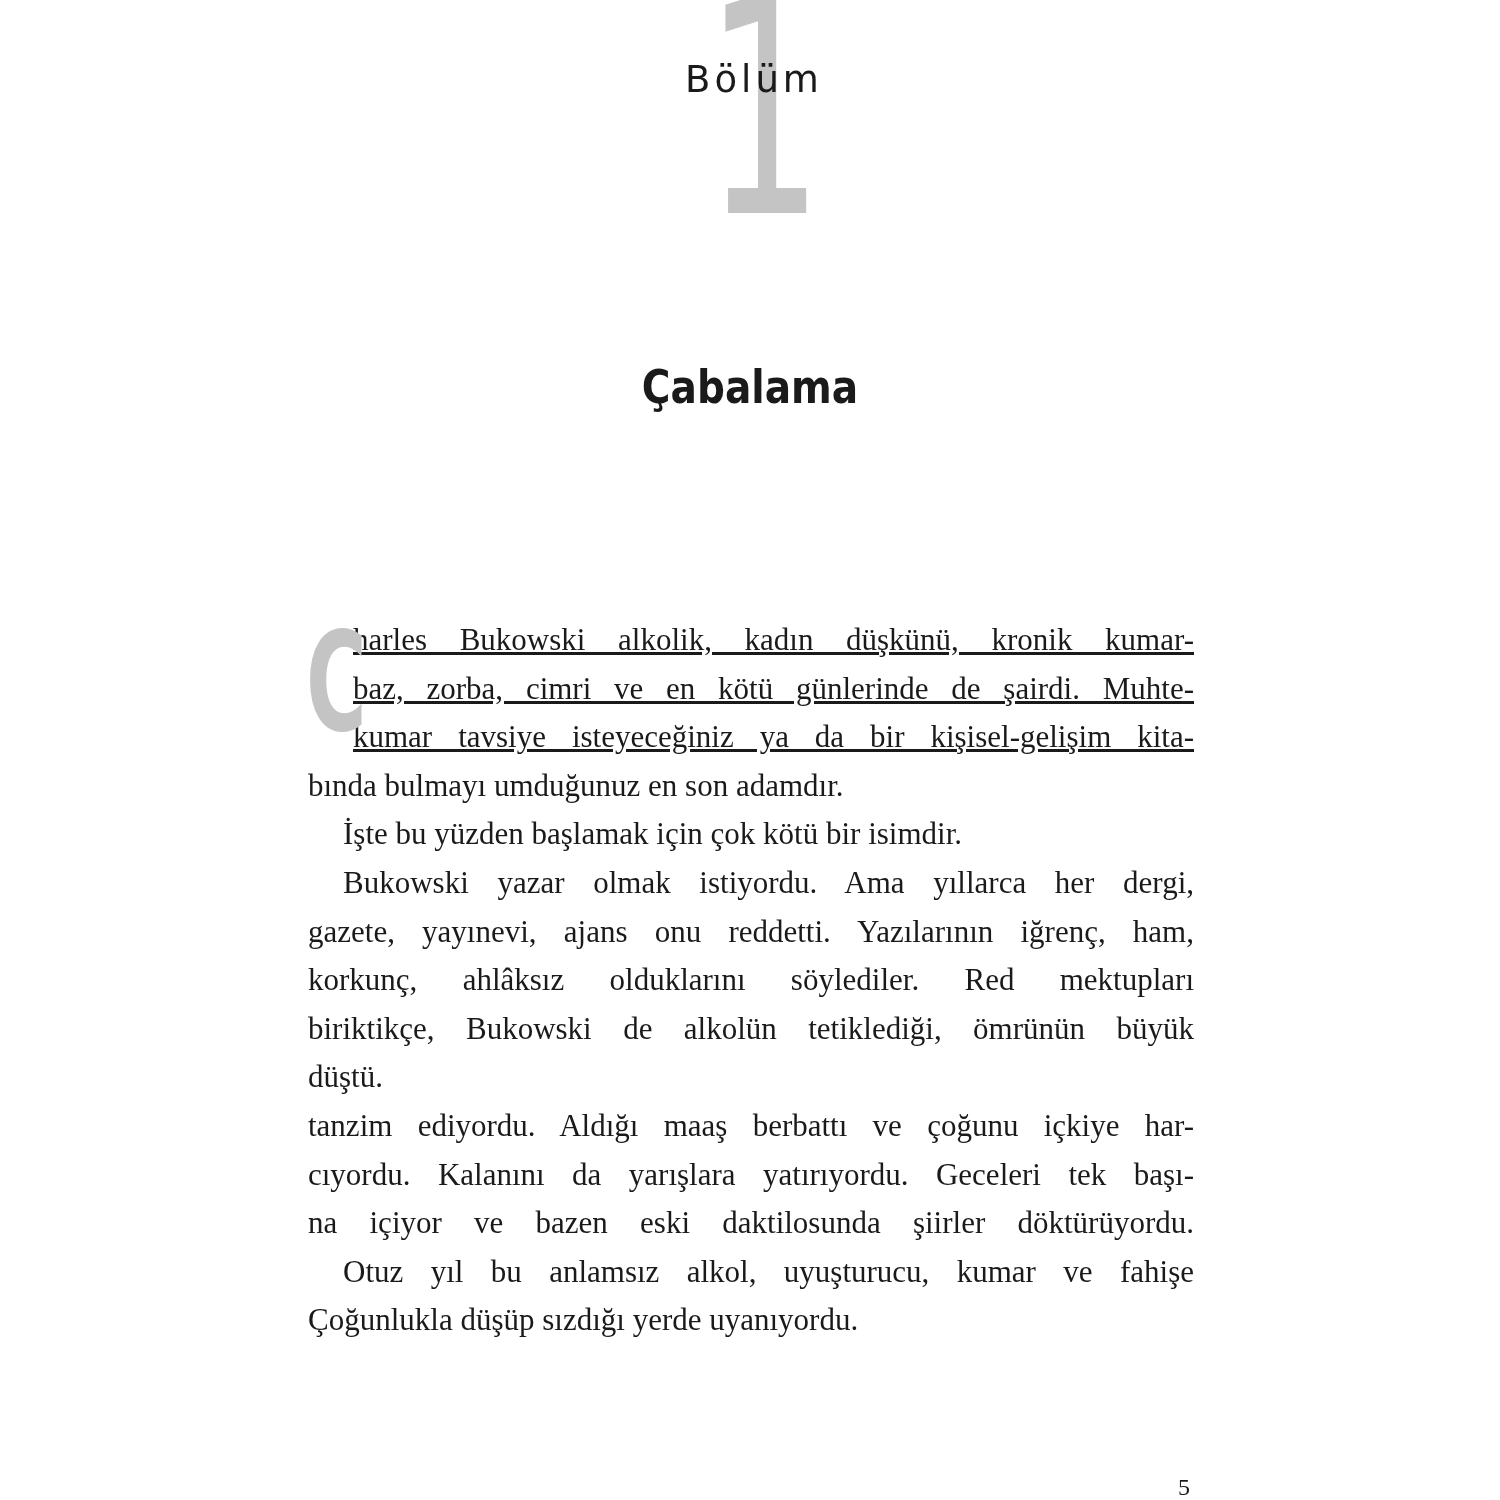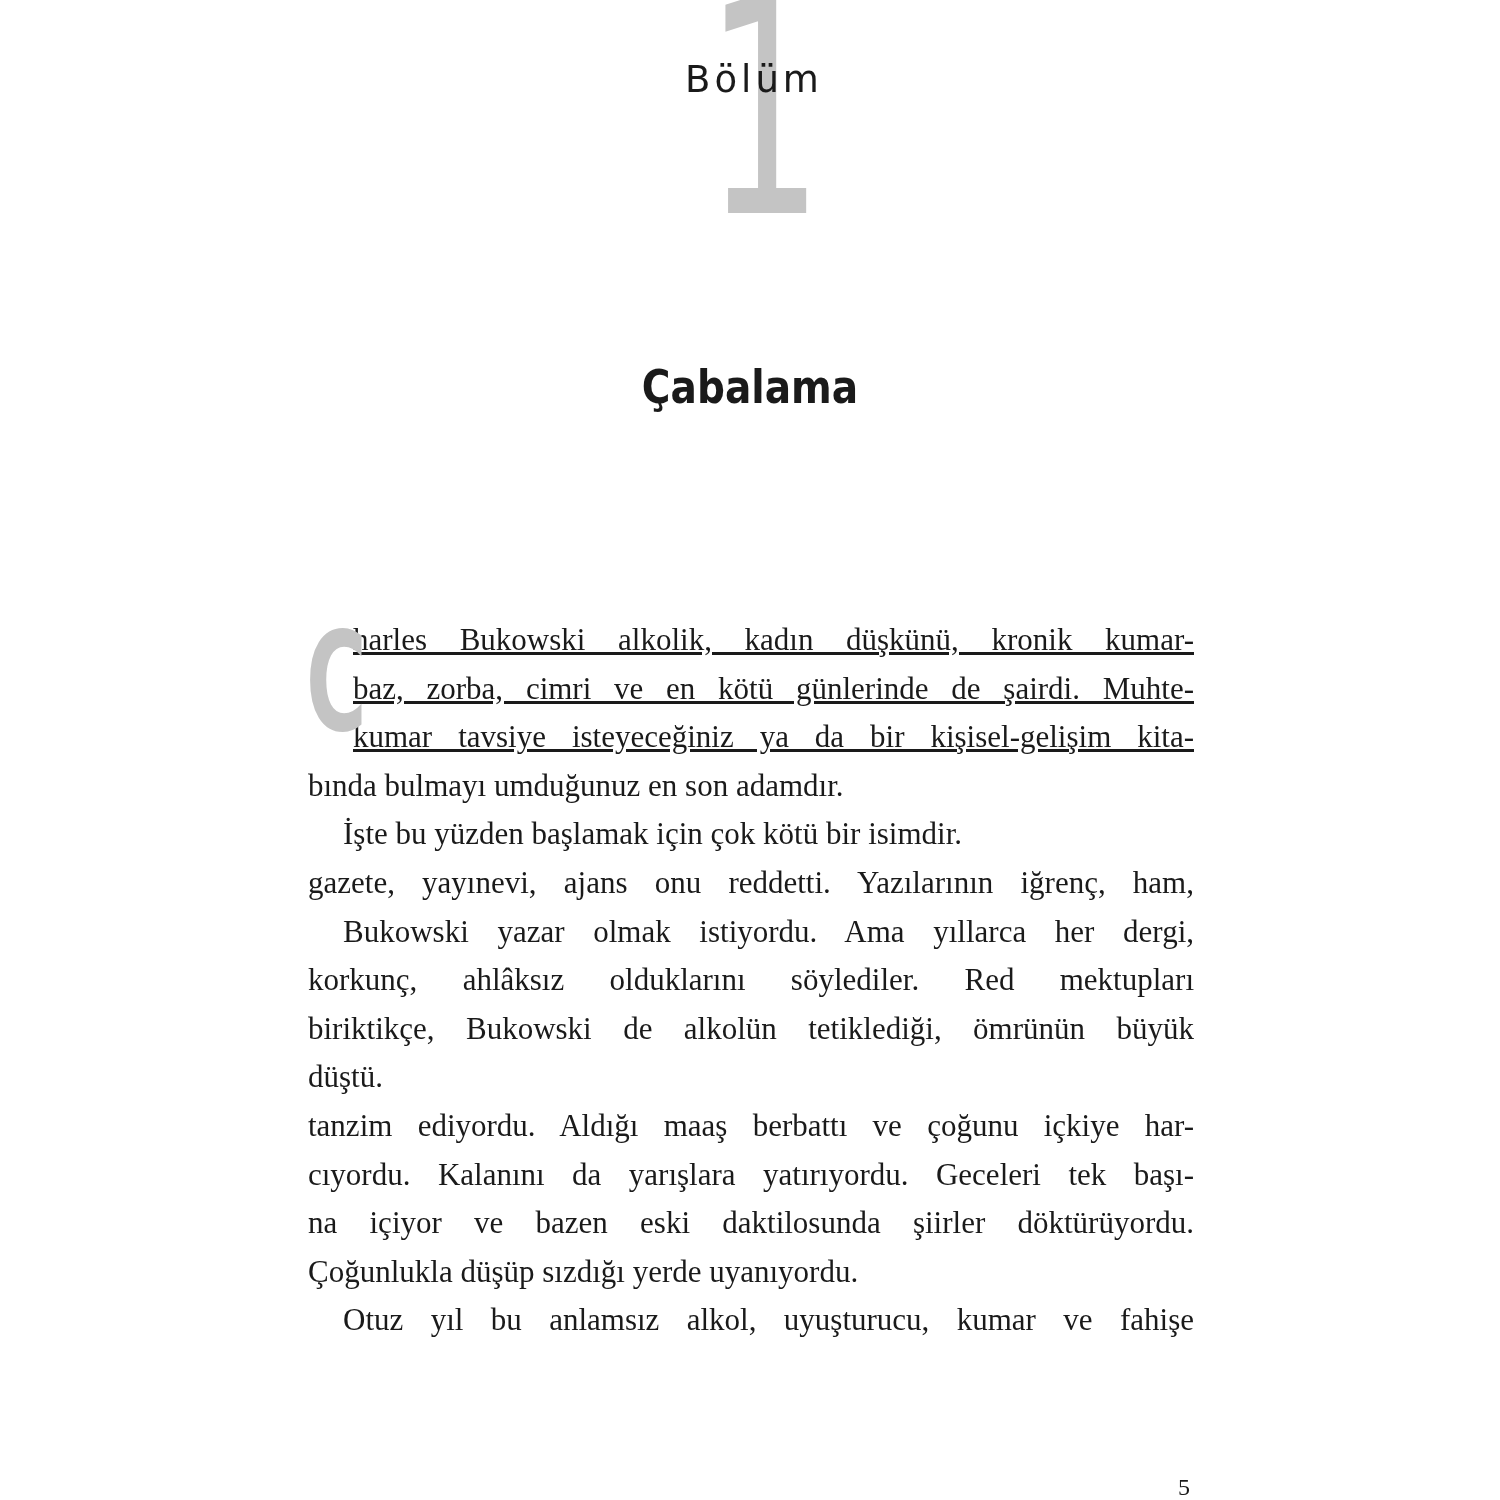--- a/index.html
+++ b/index.html
@@ -48,25 +48,25 @@
 <div class="chapter-label">Bölüm</div>
 <div class="chapter-title">Çabalama</div>
 
 <div class="body-text">
   <span class="dropcap">C</span>
   <span class="line drop">harles Bukowski alkolik, kadın düşkünü, kronik kumar-</span>
   <span class="line drop">baz, zorba, cimri ve en kötü günlerinde de şairdi. Muhte-</span>
   <span class="line drop">kumar tavsiye isteyeceğiniz ya da bir kişisel-gelişim kita-</span>
   <span class="line last">bında bulmayı umduğunuz en son adamdır.</span>
   <span class="line indent last">İşte bu yüzden başlamak için çok kötü bir isimdir.</span>
+  <span class="line indent">Bukowski yazar olmak istiyordu. Ama yıllarca her dergi,</span>
   <span class="line">gazete, yayınevi, ajans onu reddetti. Yazılarının iğrenç, ham,</span>
-  <span class="line indent">Bukowski yazar olmak istiyordu. Ama yıllarca her dergi,</span>
   <span class="line">korkunç, ahlâksız olduklarını söylediler. Red mektupları</span>
   <span class="line">biriktikçe, Bukowski de alkolün tetiklediği, ömrünün büyük</span>
   <span class="line last">düştü.</span>
   <span class="line">tanzim ediyordu. Aldığı maaş berbattı ve çoğunu içkiye har-</span>
   <span class="line">cıyordu. Kalanını da yarışlara yatırıyordu. Geceleri tek başı-</span>
   <span class="line">na içiyor ve bazen eski daktilosunda şiirler döktürüyordu.</span>
+  <span class="line indent">Otuz yıl bu anlamsız alkol, uyuşturucu, kumar ve fahişe</span>
   <span class="line last">Çoğunlukla düşüp sızdığı yerde uyanıyordu.</span>
-  <span class="line indent">Otuz yıl bu anlamsız alkol, uyuşturucu, kumar ve fahişe</span>
 </div>
 
 <div class="page-number">5</div>
 
 </body></html>

